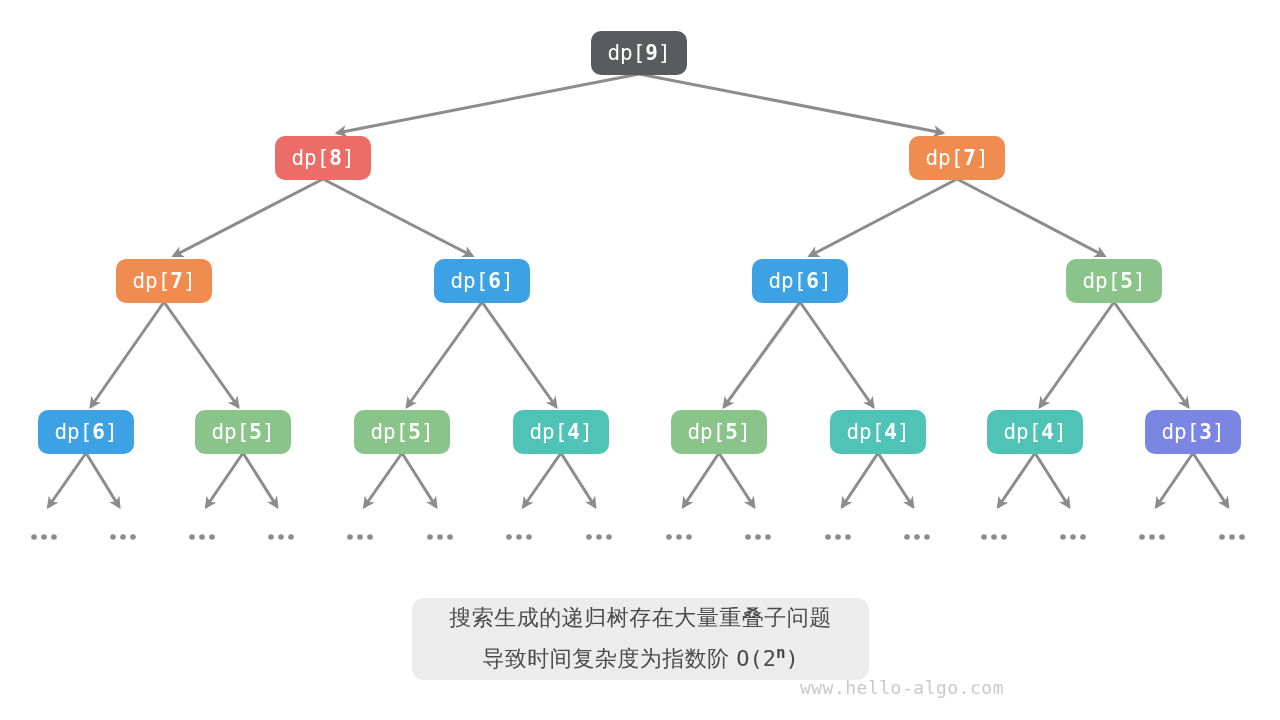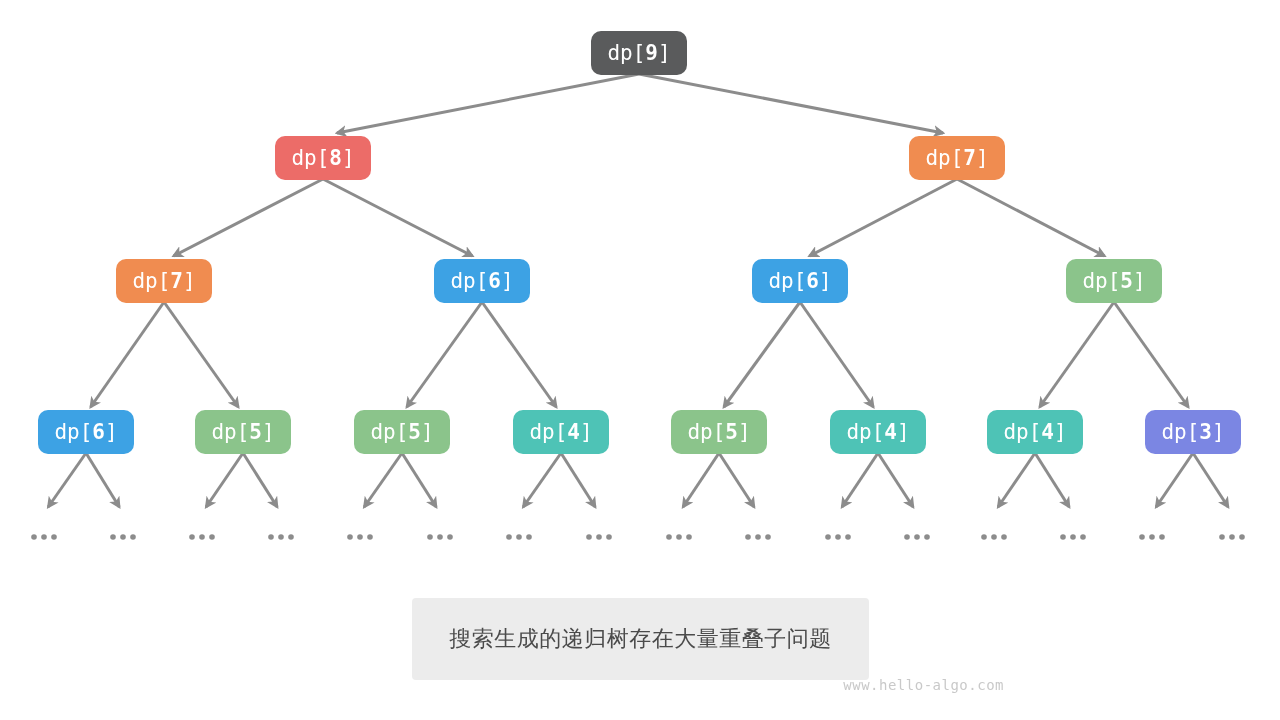--- a/index.html
+++ b/index.html
@@ -8,42 +8,42 @@
     position: relative;
     overflow: hidden;
     font-family: "Liberation Sans", sans-serif;
   }
   #stage { position: absolute; inset: 0; width: 1040px; height: 720px; }
   #tree-svg { position: absolute; left: 0; top: 0; }
   .caption {
     position: absolute;
     left: 412px; top: 598px;
     width: 457px; height: 82px;
-    border-radius: 4px;
+    border-radius: 12px;
     display: flex; flex-direction: column;
     justify-content: center; align-items: center;
     gap: 12px;
     font-size: 22px;
     letter-spacing: 0.5px;
     line-height: 1.3;
   }
   .caption .formula {
     font-family: "DejaVu Sans Mono", monospace;
     letter-spacing: 0;
   }
   .caption sup {
     font-size: 0.72em;
     font-weight: bold;
     line-height: 0;
   }
   .watermark {
     position: absolute;
     right: 36px; top: 677px;
     font-family: "DejaVu Sans Mono", monospace;
-    font-size: 14px;
+    font-size: 18px;
     letter-spacing: 0.5px;
   }
 </style>
 </head>
 <body style="background: rgb(255, 255, 255);">
 
 <div id="stage">
 
   <svg id="tree-svg" width="1280" height="720" viewBox="0 0 1280 720">
       <defs>
@@ -218,17 +218,18 @@
         <text x="1035" y="432" text-anchor="middle" dominant-baseline="central" fill="#ffffff" font-size="21" font-family="&quot;DejaVu Sans Mono&quot;, monospace"><tspan>dp[</tspan><tspan font-weight="bold">4</tspan><tspan>]</tspan></text>
       </g>
       <g>
         <rect x="1145" y="410" width="96" height="44" rx="10" fill="#7b86e3"></rect>
         <text x="1193" y="432" text-anchor="middle" dominant-baseline="central" fill="#ffffff" font-size="21" font-family="&quot;DejaVu Sans Mono&quot;, monospace"><tspan>dp[</tspan><tspan font-weight="bold">3</tspan><tspan>]</tspan></text>
       </g>
     </svg>
 
   <div class="caption" style="background: rgb(236, 236, 236); color: rgb(75, 75, 75);">
     <div>搜索生成的递归树存在大量重叠子问题</div>
+    <div><span>导致时间复杂度为指数阶 </span><span class="formula"><span>O(2</span><sup>n</sup><span>)</span></span></div>
   </div>
 
   <div class="watermark" style="color: rgb(201, 201, 201);">www.hello-algo.com</div>
 
 </div>
 
 </body></html>

